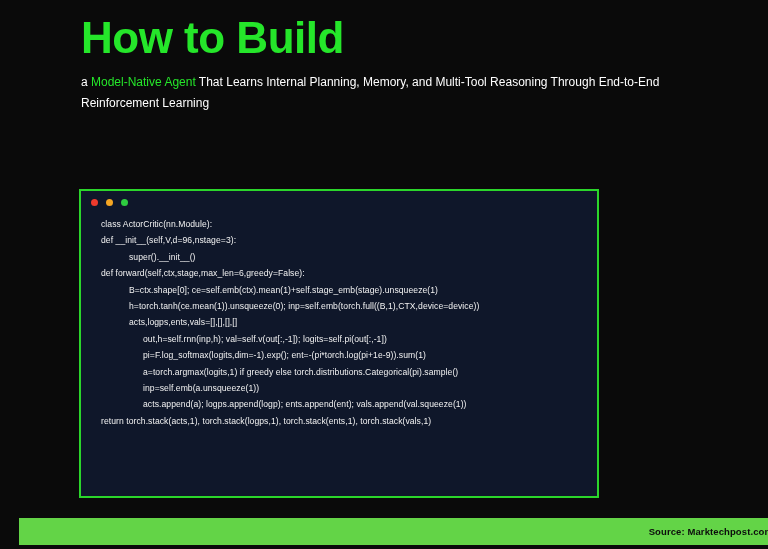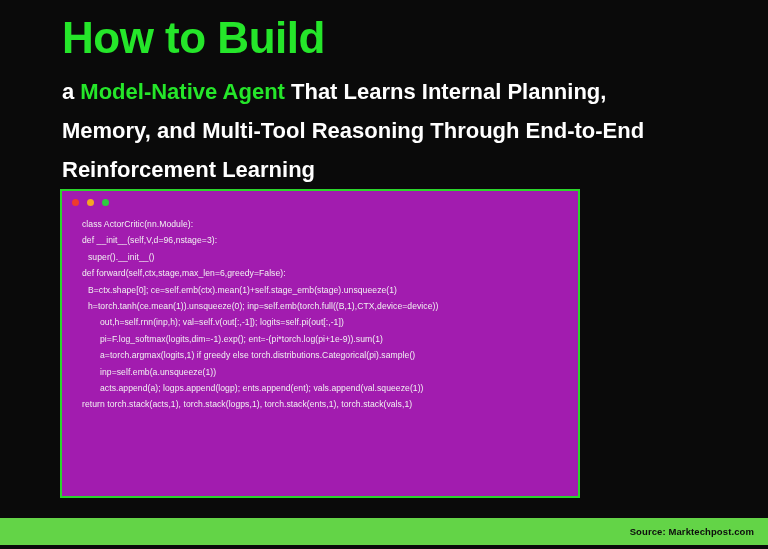--- a/index.html
+++ b/index.html
@@ -12,20 +12,21 @@
     background: #0a0a0a;
     font-family: "Liberation Sans", sans-serif;
     overflow: hidden;
     position: relative;
   }
 
   .slide {
     position: absolute;
     inset: 0;
     background: #0a0a0a;
+    margin-left: 19px;
   }
 
   
   .header {
     position: absolute;
     left: 62px;
     top: 14px;
     width: 640px;
   }
 
@@ -33,40 +34,40 @@
     font-size: 44px;
     font-weight: bold;
     color: #25E62A;
     letter-spacing: -0.5px;
     line-height: 1.08;
     margin: 0 0 10px 0;
     white-space: nowrap;
   }
 
   .subtitle {
-    font-size: 22px;
-    font-weight: bold;
+    font-size: 12px;
+    font-weight: normal;
     color: #ffffff;
     line-height: 1.78;
     margin: 0;
     width: 628px;
   }
   .subtitle .hl {
     color: #25E62A;
   }
 
   
   .code-window {
     position: absolute;
     left: 60px;
     top: 189px;
     width: 520px;
     height: 309px;
     border: 2px solid #2bd62b;
-    background: #a21caf;
+    background: #0f172a;
     box-sizing: border-box;
     overflow: hidden;
   }
 
   .titlebar {
     height: 22px;
     display: flex;
     align-items: center;
     padding-left: 10px;
     gap: 8px;
@@ -92,22 +93,22 @@
     color: #f2f2f2;
     line-height: 16.4px;
     white-space: pre;
     padding-left: 20px;
     letter-spacing: 0.06px;
   }
 
   
   .i0 { padding-left: 20px; }
   .i1 { }
-  .i2 { padding-left: 26px; }
-  .i3 { padding-left: 38px; }
+  .i2 { padding-left: 48px; }
+  .i3 { padding-left: 62px; }
 
   
   .footer {
     position: absolute;
     left: 0;
     bottom: 4px;
     width: 768px;
     height: 27px;
     background: #63d martin;
     background: #63d447;
@@ -139,20 +140,21 @@
       <span class="dot yellow"></span>
       <span class="dot green"></span>
     </div>
     <div class="code-body" id="code-body">
         <div class="code-line i0">class ActorCritic(nn.Module):</div>
         <div class="code-line i1">def __init__(self,V,d=96,nstage=3):</div>
         <div class="code-line i2">super().__init__()</div>
         <div class="code-line i1">def forward(self,ctx,stage,max_len=6,greedy=False):</div>
         <div class="code-line i2">B=ctx.shape[0]; ce=self.emb(ctx).mean(1)+self.stage_emb(stage).unsqueeze(1)</div>
         <div class="code-line i2">h=torch.tanh(ce.mean(1)).unsqueeze(0); inp=self.emb(torch.full((B,1),CTX,device=device))</div>
+        <div class="code-line i2">acts,logps,ents,vals=[],[],[],[]</div>
         <div class="code-line i3">out,h=self.rnn(inp,h); val=self.v(out[:,-1]); logits=self.pi(out[:,-1])</div>
         <div class="code-line i3">pi=F.log_softmax(logits,dim=-1).exp(); ent=-(pi*torch.log(pi+1e-9)).sum(1)</div>
         <div class="code-line i3">a=torch.argmax(logits,1) if greedy else torch.distributions.Categorical(pi).sample()</div>
         <div class="code-line i3">inp=self.emb(a.unsqueeze(1))</div>
         <div class="code-line i3">acts.append(a); logps.append(logp); ents.append(ent); vals.append(val.squeeze(1))</div>
         <div class="code-line i1">return torch.stack(acts,1), torch.stack(logps,1), torch.stack(ents,1), torch.stack(vals,1)</div>
       </div>
   </div>
 
   <div class="footer">

